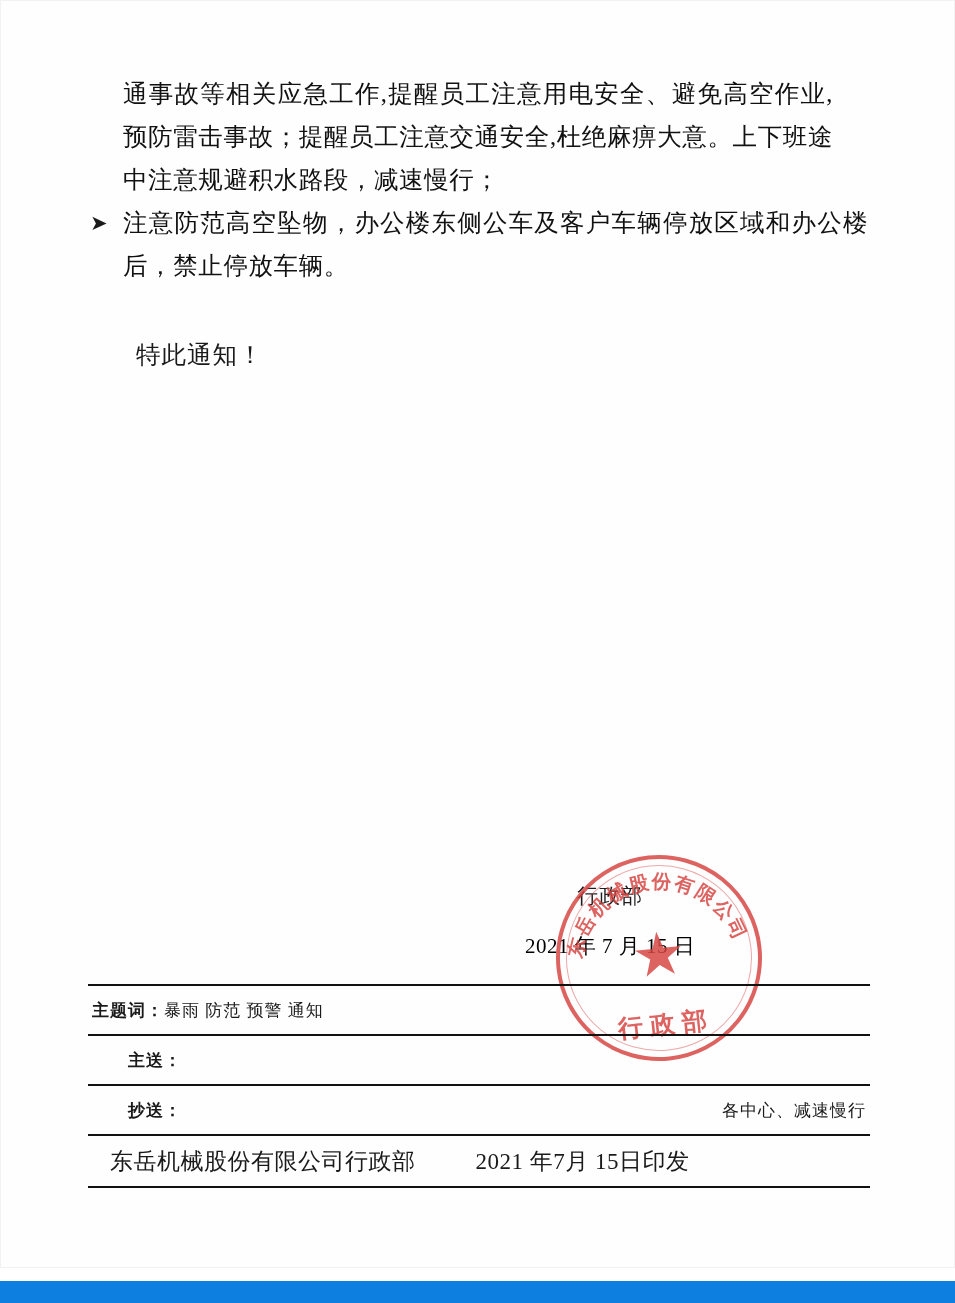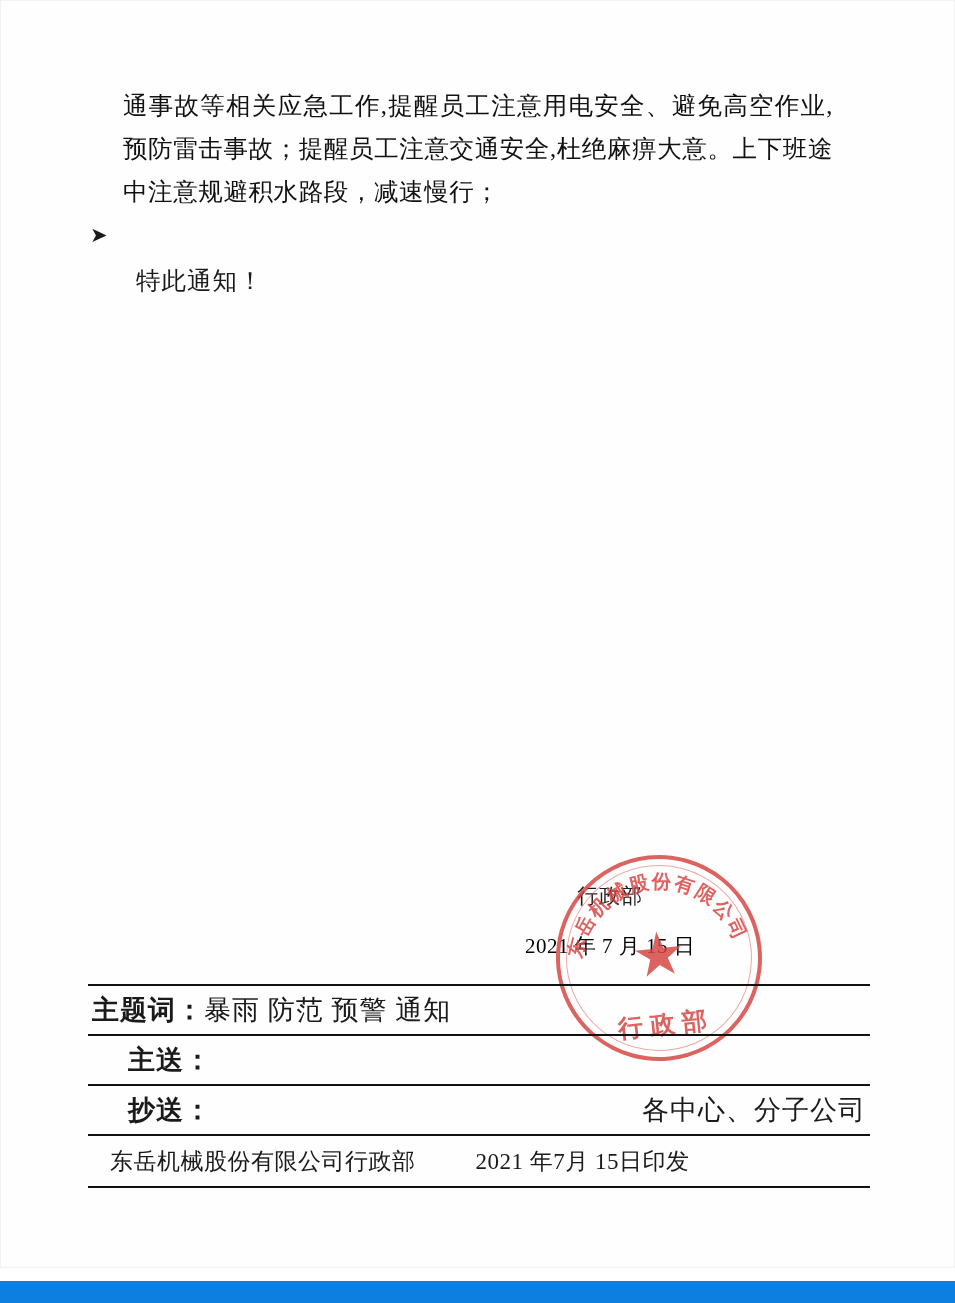--- a/index.html
+++ b/index.html
@@ -54,21 +54,21 @@
 
   .para {
     font-size: 24.5px;
     line-height: 43px;
     letter-spacing: 0.6px;
     text-align: justify;
     color: #111;
   }
 
   .para-continued {
-    margin: 12px 0 0 35px;
+    margin: 0 0 0 35px;
     width: 710px;
   }
 
   .bullet-item {
     position: relative;
     margin: 0 0 0 0;
     padding-left: 35px;
     width: 745px;
   }
   .bullet-marker {
@@ -177,21 +177,21 @@
     height: 0;
     border-top: 2.5px solid #111;
     margin: 0;
   }
   .rule.thin { border-top-width: 2px; }
   .footer-row {
     display: flex;
     align-items: center;
     height: 48px;
     padding: 0 4px;
-    font-size: 27px;
+    font-size: 17px;
     letter-spacing: 1px;
   }
   .footer-row .label {
     font-weight: bold;
     white-space: nowrap;
   }
   .footer-row .value { white-space: nowrap; }
   .footer-row.indent { padding-left: 40px; justify-content: space-between; }
   #footer-final {
     display: flex;
@@ -211,20 +211,21 @@
 <body>
 
 <div id="page-sheet">
 
   <div id="doc-body">
 
     <p class="para para-continued">通事故等相关应急工作,提醒员工注意用电安全、避免高空作业,预防雷击事故；提醒员工注意交通安全,杜绝麻痹大意。上下班途中注意规避积水路段，减速慢行；</p>
 
     <div class="para bullet-item">
       <span class="bullet-marker">➤</span>
+      <span>注意防范高空坠物，办公楼东侧公车及客户车辆停放区域和办公楼后，禁止停放车辆。</span>
     </div>
 
     <p id="notice-closing">特此通知！</p>
   </div>
 
   <div id="sign-block">
     <div id="sign-dept">行政部</div>
     <div id="sign-date">2021 年 7 月 15 日</div>
   </div>
 
@@ -248,21 +249,21 @@
       <span class="label">主题词：</span>
       <span class="value">暴雨 防范 预警 通知</span>
     </div>
     <div class="rule"></div>
     <div class="footer-row indent">
       <span class="label">主送：</span>
     </div>
     <div class="rule thin"></div>
     <div class="footer-row indent">
       <span class="label">抄送：</span>
-      <span class="value">各中心、分子公司</span>
+      <span class="value">各中心、减速慢行</span>
     </div>
     <div class="rule thin"></div>
     <div id="footer-final">
       <span class="issuer">东岳机械股份有限公司行政部</span>
       <span class="issue-date">2021 年7月 15日印发</span>
     </div>
     <div class="rule"></div>
   </div>
 
 </div>

